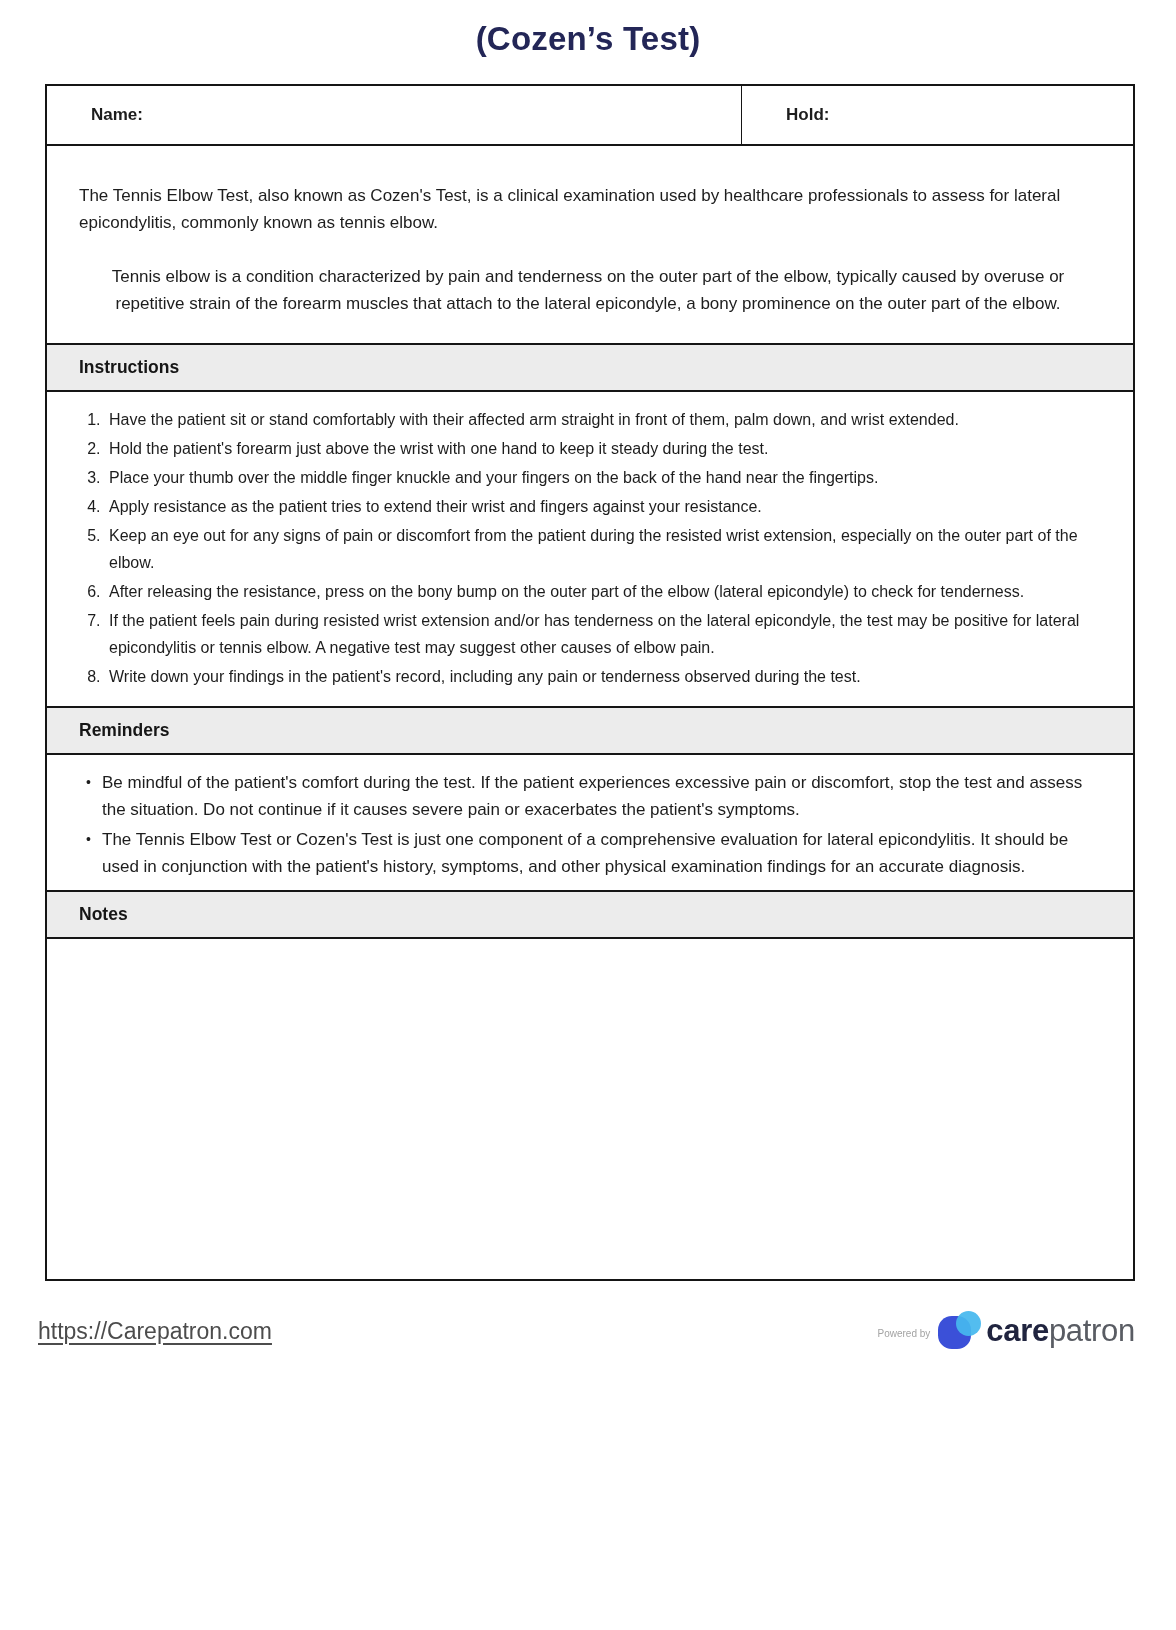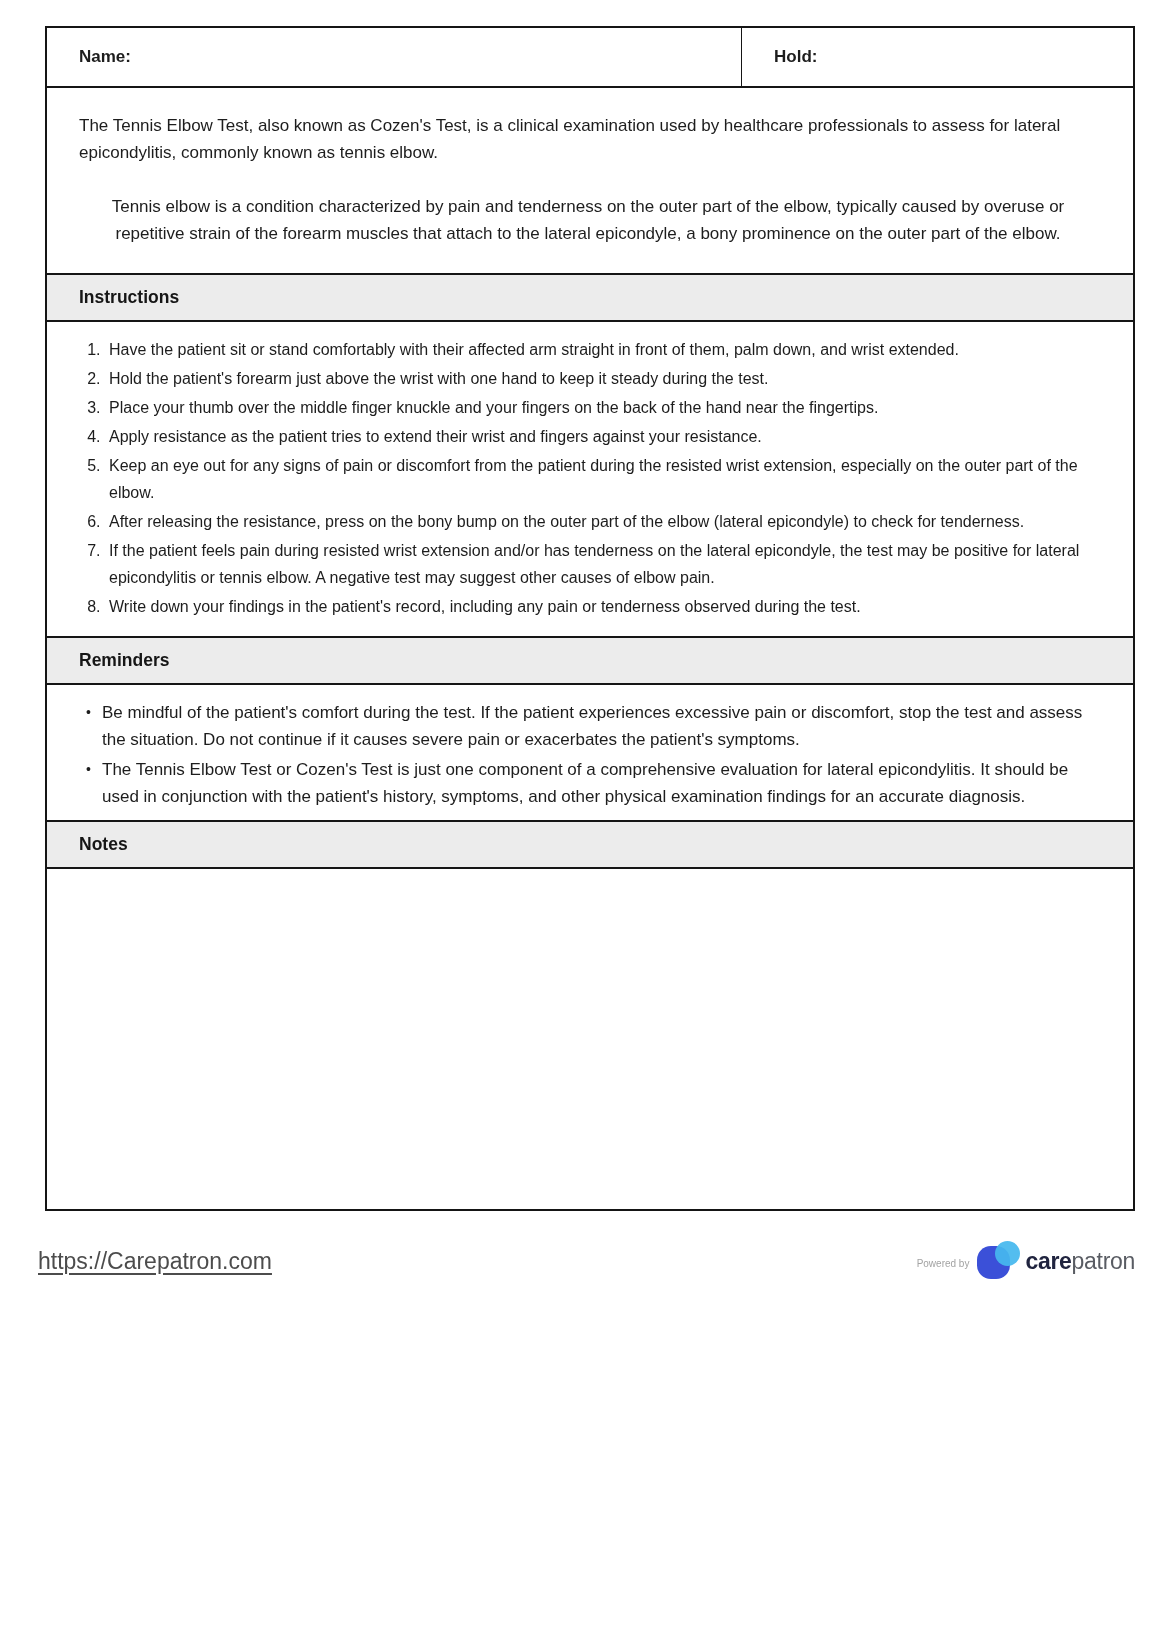--- a/index.html
+++ b/index.html
@@ -17,25 +17,25 @@
   .page-subtitle {
     margin-top: 20px; text-align: center;
     font-size: 33px; font-weight: 700; color: var(--title, #232657);
     letter-spacing: 0.2px;
   }
   .doc {
     margin: 26px 41px 0 45px;
     border: 2px solid #151515;
   }
   .meta-row { display: flex; height: 60px; border-bottom: 2px solid #151515; }
-  .meta-cell { display: flex; align-items: center; padding-left: 32px; }
+  .meta-cell { display: flex; align-items: center; padding-left: 44px; }
   .meta-cell.name { width: 64%; border-right: 1px solid #151515; }
   .meta-cell.date { flex: 1; }
   .meta-label { font-weight: 700; font-size: 17px; }
-  .intro { padding: 24px 36px 26px 32px; font-size: 17px; line-height: 27px; border-radius: 31px; }
+  .intro { padding: 36px 36px 26px 32px; font-size: 17px; line-height: 27px; border-radius: 31px; }
   .intro p + p { margin-top: 27px; text-align: center; }
   .section-header {
     background: var(--header-bg, #ececec);
     border-top: 2px solid #151515; border-bottom: 2px solid #151515;
     padding: 12px 32px; font-weight: 700; font-size: 17.5px; color: #161616;
   }
   .doc > .section-header:first-of-type { border-top: none; }
   ol.num-list {
     margin: 14px 36px 16px 32px; padding-left: 26px;
     font-size: 16px; line-height: 27px;
@@ -65,29 +65,30 @@
   .logo-blob { position: absolute; display: block; }
   .logo-blob.dark {
     left: 0; bottom: 2px; width: 33px; height: 33px;
     border-radius: 42%; background: var(--logo-dark-blue, #3b50d8);
   }
   .logo-blob.light {
     right: 3px; top: 0; width: 25px; height: 25px;
     border-radius: 50%; background: var(--logo-light-blue, #46b8ee);
     opacity: 0.93;
   }
-  .wordmark { font-size: 23px; letter-spacing: -0.3px; margin-left: 2px; text-align: center; }
+  .wordmark { font-size: 31px; letter-spacing: -0.3px; margin-left: 2px; text-align: center; }
   .wordmark .bold-part { font-weight: 700; color: #20243f; }
   .wordmark .light-part { font-weight: 400; color: #595c63; }
 </style>
 </head>
 <body>
 
 <div class="page">
 
+  <h2 class="page-subtitle">(Cozen’s Test)</h2>
 
   <div class="doc">
 
     <div class="meta-row">
       <div class="meta-cell name">
         <span class="meta-label">Name:</span>
       </div>
       <div class="meta-cell date">
         <span class="meta-label">Hold:</span>
       </div>

